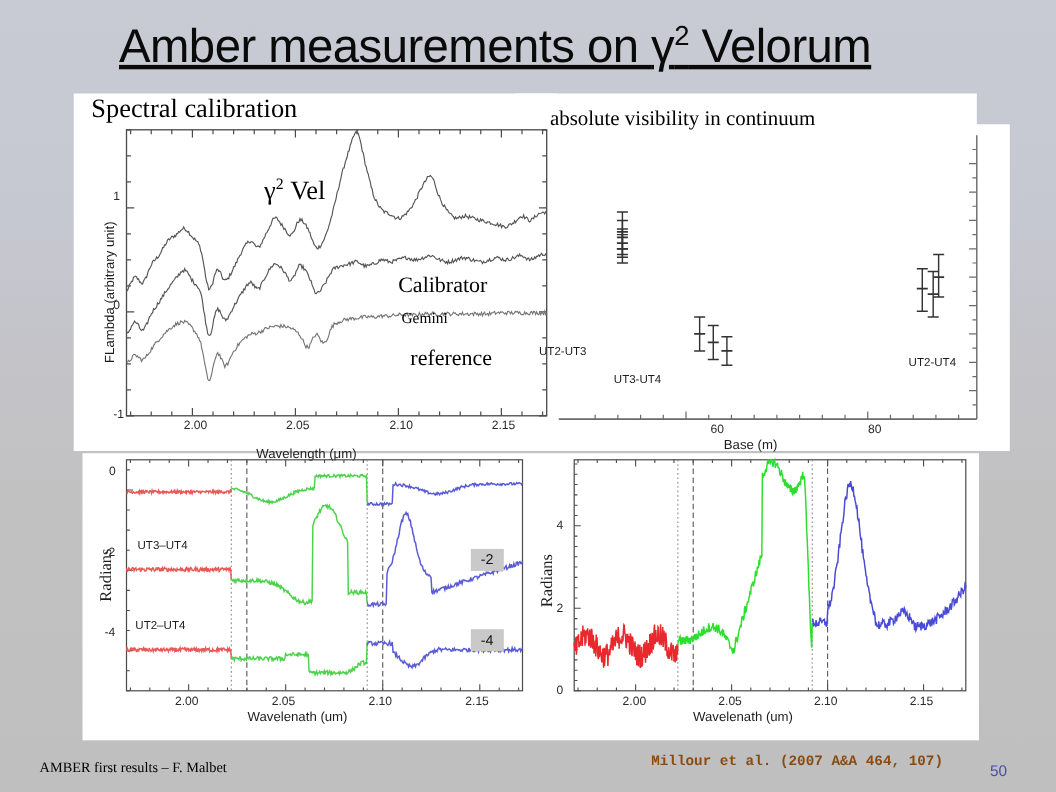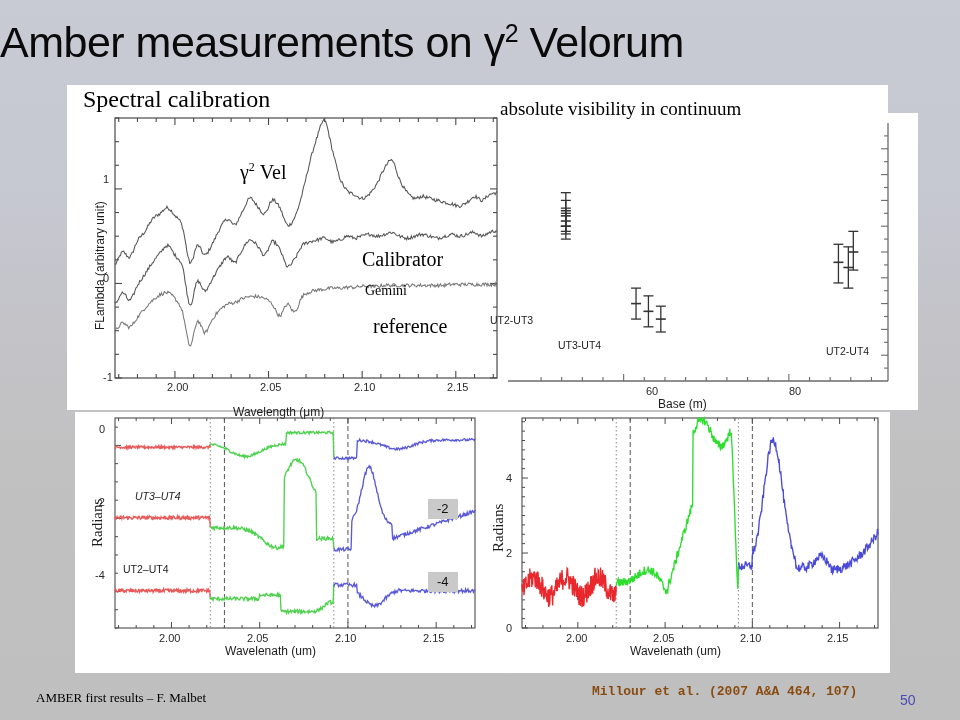--- a/index.html
+++ b/index.html
@@ -5,23 +5,23 @@
   html,body{margin:0;padding:0;}
   body{
     width:960px;height:720px;overflow:hidden;position:relative;
     font-family:"Liberation Sans",sans-serif;
     background:linear-gradient(180deg,#c9cbd4 0%,#c6c8d1 28%,#c3c3c8 45%,#c2c1c2 62%,#bfbfbf 100%);
   }
   .slide{position:absolute;inset:0;}
 
   
   #slide-title{
-    position:absolute;left:0;top:18px;width:792px;text-align:left;
+    position:absolute;left:0;top:18px;width:792px;text-align:right;
     font-size:43px;font-weight:400;color:#0a0a0a;letter-spacing:-.5px;
-    font-family:"Liberation Sans",sans-serif;white-space:nowrap;
+    font-family:"Liberation Sans",sans-serif;white-space:nowrap;text-decoration:underline;
   }
   #slide-title sup{font-size:.58em;vertical-align:super;}
 
   
   .panel{position:absolute;background:#fff;}
   #panel-upper-left {left:67px; top:85px;  width:440px;height:325px;}
   #panel-upper-right{left:468px;top:113px; width:450px;height:297px;}
   #panel-upper-right-cap{left:468px;top:85px;width:420px;height:40px;}
   #panel-lower      {left:75px; top:412px; width:815px;height:261px;}
 
@@ -29,21 +29,21 @@
   .plot{position:absolute;}
   .tklabel{position:absolute;font-size:11px;color:#2a2a2a;font-family:"Liberation Sans",sans-serif;white-space:nowrap;}
   .axlabel{position:absolute;font-size:12px;color:#1c1c1c;font-family:"Liberation Sans",sans-serif;white-space:nowrap;}
   .axlabel.vert{transform-origin:0 0;transform:rotate(-90deg);}
   .serif{font-family:"Liberation Serif",serif;}
 
   
   .callout{position:absolute;font-family:"Liberation Serif",serif;color:#000;white-space:nowrap;}
   #label-spectral-calibration{left:83px;top:86px;font-size:24px;}
   #label-absolute-visibility {left:500px;top:98px;font-size:19px;}
-  #label-gamma2vel{left:240px;top:160px;font-size:20px;}
+  #label-gamma2vel{left:240px;top:160px;font-size:24px;}
   #label-gamma2vel sup{font-size:.6em;}
   #label-calibrator{left:362px;top:248px;font-size:20px;}
   #label-gemini{left:365px;top:283px;font-size:14px;}
   #label-reference{left:373px;top:315px;font-size:20px;}
 
   
   .blabel{position:absolute;font-size:10.5px;color:#1c1c1c;font-family:"Liberation Sans",sans-serif;white-space:nowrap;}
 
   
   .chip{position:absolute;background:#c9c9c9;color:#111;font-size:13px;
@@ -245,21 +245,21 @@
           <line x1="380.30434782608694" y1="118.36000000000001" x2="390.30434782608694" y2="118.36000000000001"></line>
           <line x1="380.30434782608694" y1="157.06" x2="390.30434782608694" y2="157.06"></line>
           <line x1="380.30434782608694" y1="139" x2="390.30434782608694" y2="139" stroke-width="1.6"></line>
         </g>
     </svg>
     <div class="tklabel" style="left:178px;top:272px;">60</div>
     <div class="tklabel" style="left:321px;top:272px;text-align:right;">80</div>
     <div class="axlabel" style="left:190px;top:284px;">Base (m)</div>
     <div class="blabel" style="left:22px;top:201px;">UT2-UT3</div>
     <div class="blabel" style="left:90px;top:226px;">UT3-UT4</div>
-    <div class="blabel" style="left:358px;top:211px;margin-top:21px;">UT2-UT4</div>
+    <div class="blabel" style="left:358px;top:211px;">UT2-UT4</div>
   </div>
 
   <div class="plot" id="plot-diffphase" style="left:75px;top:412px;width:420px;height:261px;">
     <svg width="420" height="261" viewBox="0 0 420 261">
 
       <rect x="40" y="6" width="360" height="210" fill="none" stroke="#4a4a4a" stroke-width="1.1"></rect>
       <g id="dp-ticks" stroke="#4a4a4a" stroke-width="1">
           <line x1="43.529411764705884" y1="216" x2="43.529411764705884" y2="213"></line>
           <line x1="43.529411764705884" y1="6" x2="43.529411764705884" y2="9"></line>
           <line x1="61.17647058823529" y1="216" x2="61.17647058823529" y2="213"></line>
@@ -335,21 +335,21 @@
     </svg>
     <div class="tklabel" style="left:24px;top:11px;">0</div>
     <div class="tklabel" style="left:20px;top:84px;">-2</div>
     <div class="tklabel" style="left:20px;top:157px;">-4</div>
     <div class="tklabel" style="left:84px;top:220px;">2.00</div>
     <div class="tklabel" style="left:172px;top:220px;">2.05</div>
     <div class="tklabel" style="left:260px;top:220px;">2.10</div>
     <div class="tklabel" style="left:348px;top:220px;">2.15</div>
     <div class="axlabel" style="left:150px;top:232px;">Wavelenath (um)</div>
     <div class="axlabel vert serif" style="left:14px;top:135px;font-size:15px;">Radians</div>
-    <div class="blabel" style="left:60px;top:78px;font-style:italic;">UT3–UT4</div>
+    <div class="blabel" style="left:50px;top:78px;">UT3–UT4</div>
     <div class="blabel" style="left:48px;top:151px;">UT2–UT4</div>
     <div class="chip" style="left:353px;top:87px;">-2</div>
     <div class="chip" style="left:353px;top:160px;">-4</div>
   </div>
 
   <div class="plot" id="plot-closure" style="left:478px;top:412px;width:412px;height:261px;">
     <svg width="412" height="261" viewBox="0 0 412 261">
 
       <rect x="44" y="6" width="356" height="210" fill="none" stroke="#4a4a4a" stroke-width="1.1"></rect>
       <g id="cp-ticks" stroke="#4a4a4a" stroke-width="1">

